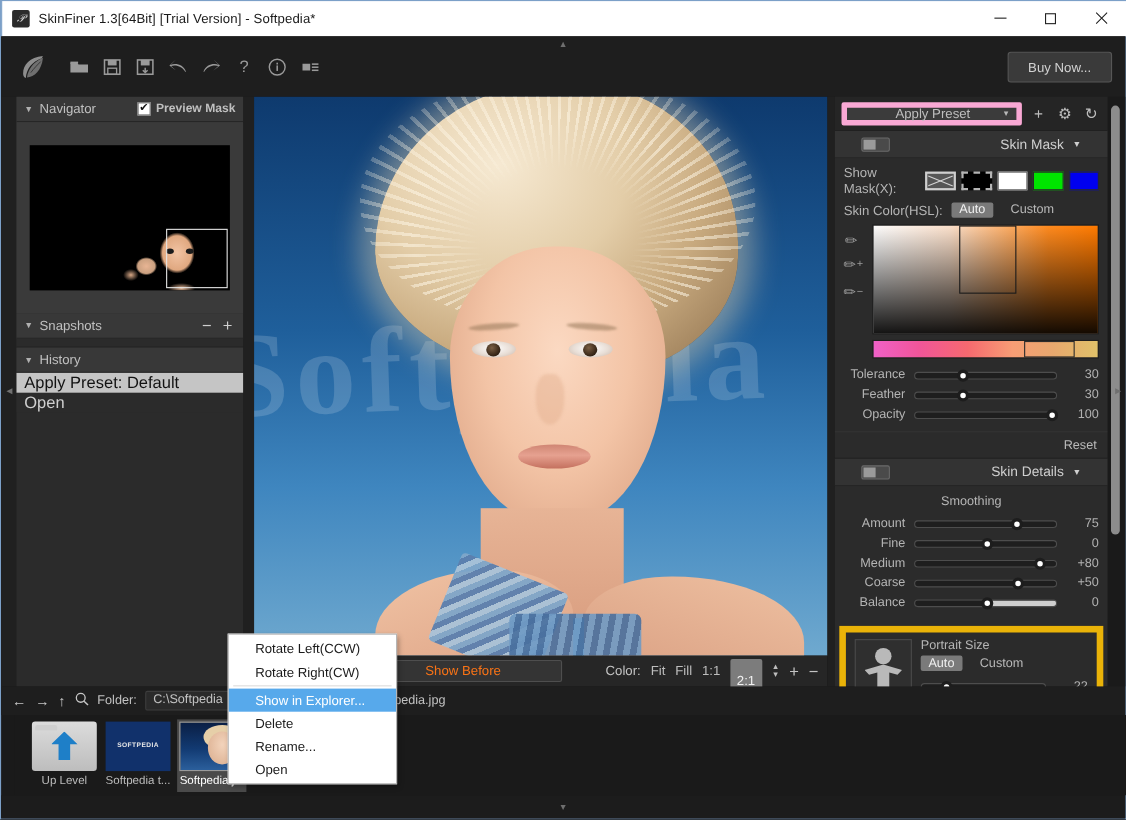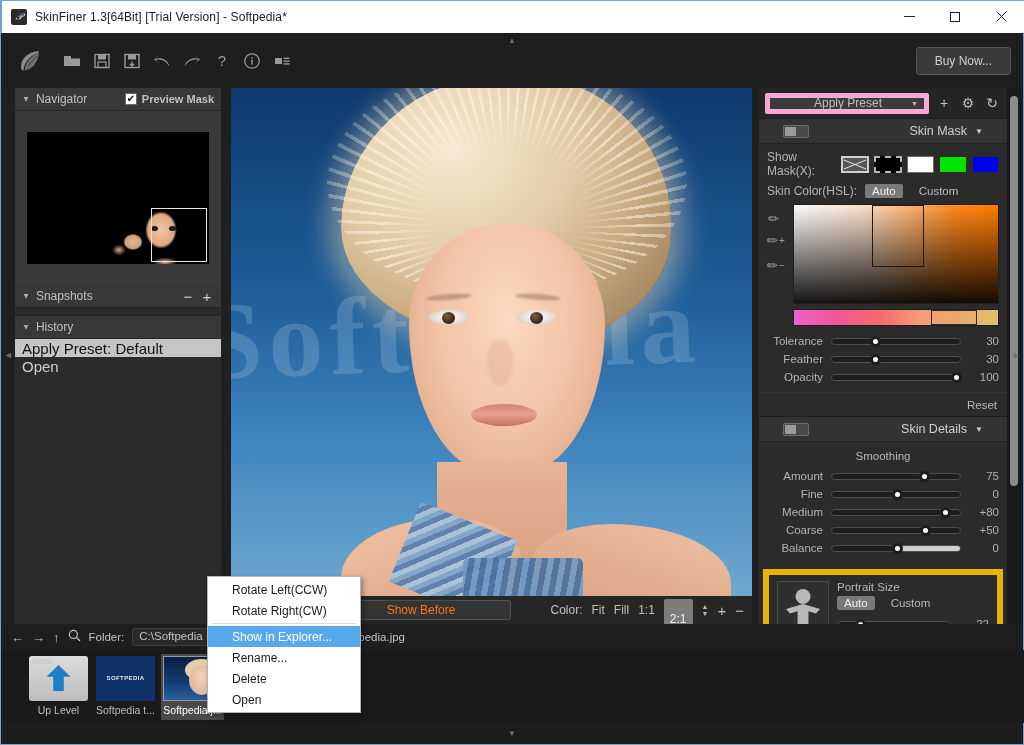--- a/index.html
+++ b/index.html
@@ -739,18 +739,18 @@
     </div>
   </div>
 
   <div class="bottombar">▼</div>
 
   <div class="ctx">
     <div class="ctx-item">Rotate Left(CCW)</div>
     <div class="ctx-item">Rotate Right(CW)</div>
     <div class="ctx-sep"></div>
     <div class="ctx-item hl">Show in Explorer...</div>
+    <div class="ctx-item">Delete</div>
     <div class="ctx-item">Rename...</div>
-    <div class="ctx-item">Delete</div>
     <div class="ctx-item">Open</div>
   </div>
 
 </div>
 
 </body></html>

